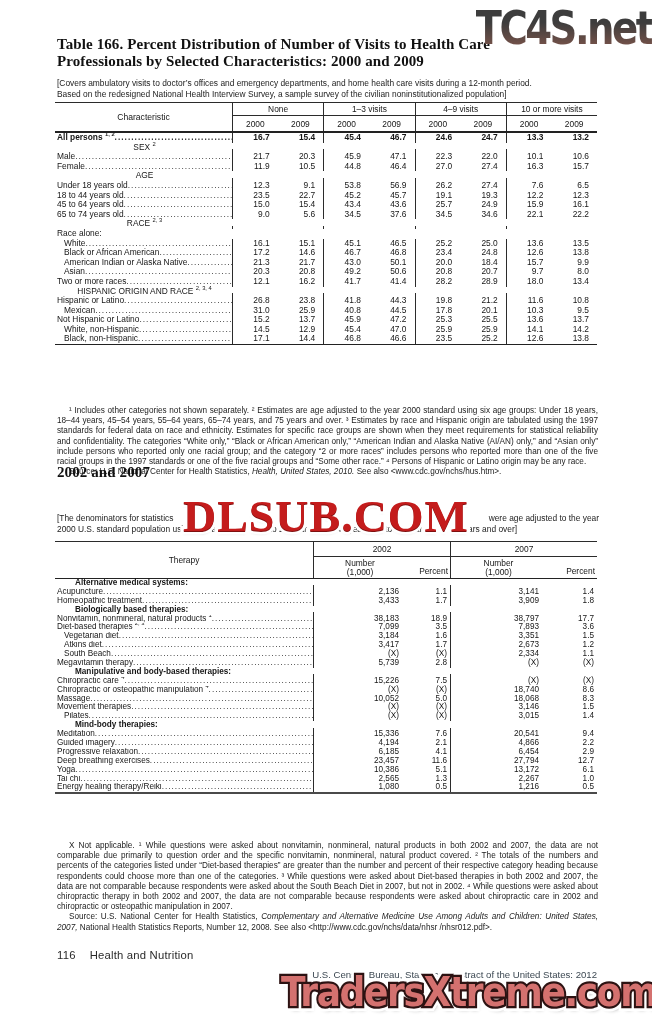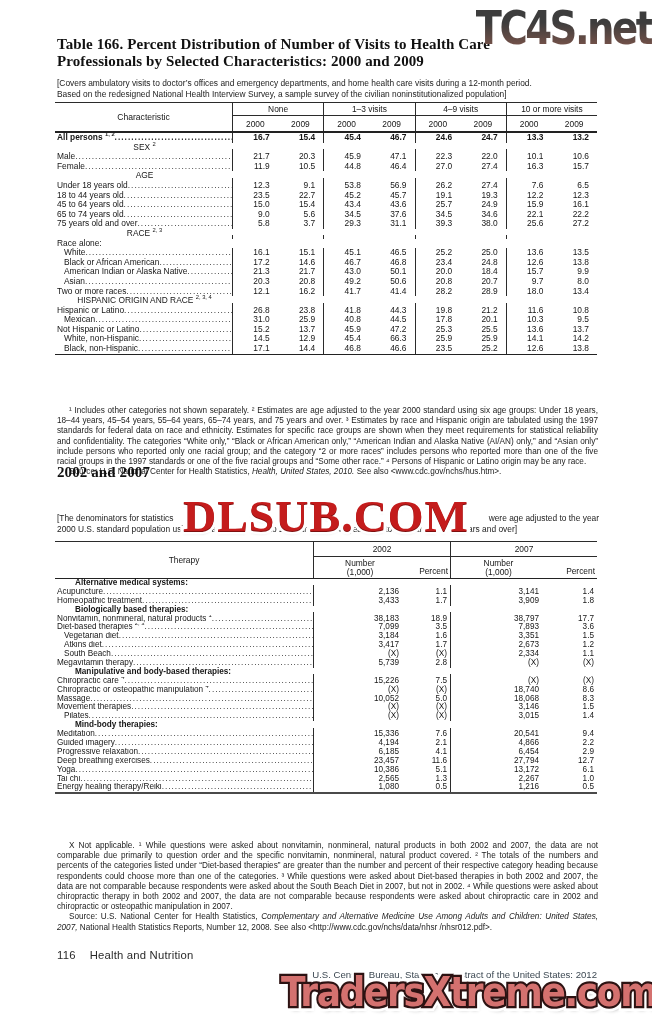--- a/index.html
+++ b/index.html
@@ -240,34 +240,20 @@
           </div>
           <div class="num c0">9.0</div>
           <div class="num c1">5.6</div>
           <div class="num c2">34.5</div>
           <div class="num c3">37.6</div>
           <div class="num c4">34.5</div>
           <div class="num c5">34.6</div>
           <div class="num c6">22.1</div>
           <div class="num c7">22.2</div>
         </div>
-        <div class="trow data">
-          <div class="lab">
-            <span class="lt">75 years old and over</span>
-            <span class="dots"></span>
-          </div>
-          <div class="num c0">5.8</div>
-          <div class="num c1">3.7</div>
-          <div class="num c2">29.3</div>
-          <div class="num c3">31.1</div>
-          <div class="num c4">39.3</div>
-          <div class="num c5">38.0</div>
-          <div class="num c6">25.6</div>
-          <div class="num c7">27.2</div>
-        </div>
         <div class="trow sec">
           <div class="lab">
             <span class="lt">RACE <sup>2, 3</sup></span>
           </div>
           <div class="num c0"></div>
           <div class="num c1"></div>
           <div class="num c2"></div>
           <div class="num c3"></div>
           <div class="num c4"></div>
           <div class="num c5"></div>
@@ -413,21 +399,21 @@
           <div class="num c7">13.7</div>
         </div>
         <div class="trow data ind1">
           <div class="lab">
             <span class="lt">White, non-Hispanic</span>
             <span class="dots"></span>
           </div>
           <div class="num c0">14.5</div>
           <div class="num c1">12.9</div>
           <div class="num c2">45.4</div>
-          <div class="num c3">66.3</div>
+          <div class="num c3">47.0</div>
           <div class="num c4">25.9</div>
           <div class="num c5">25.9</div>
           <div class="num c6">14.1</div>
           <div class="num c7">14.2</div>
         </div>
         <div class="trow data ind1">
           <div class="lab">
             <span class="lt">Black, non-Hispanic</span>
             <span class="dots"></span>
           </div>

